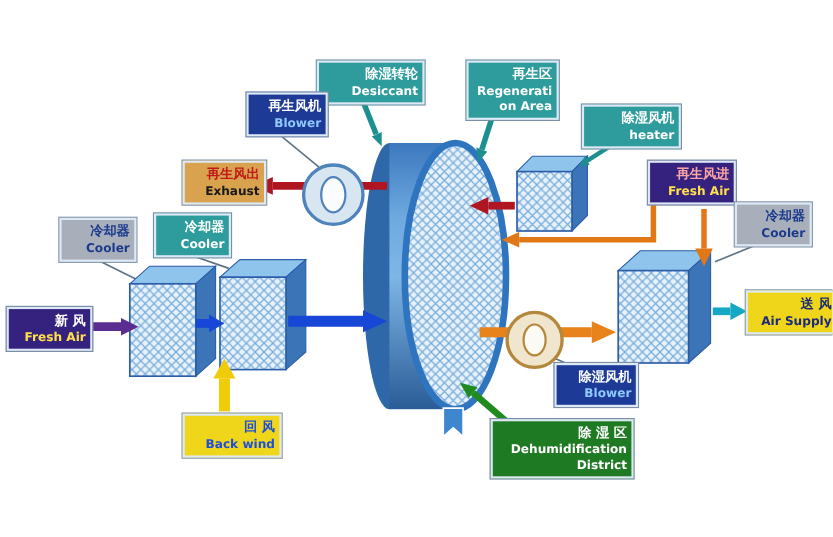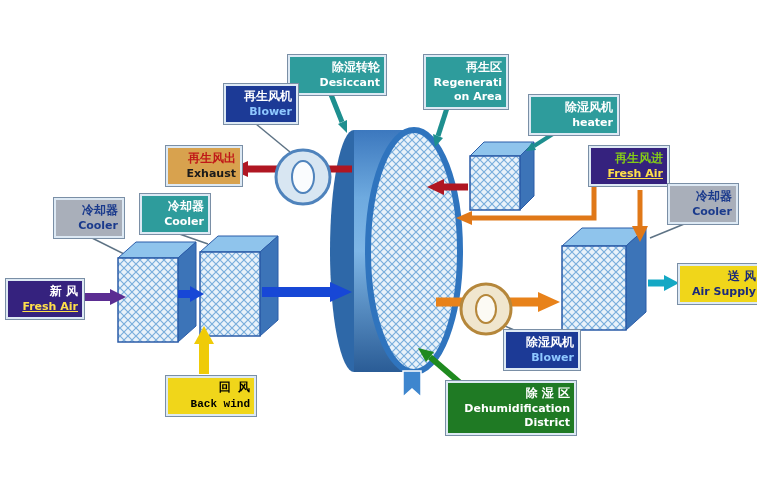--- a/index.html
+++ b/index.html
@@ -16,27 +16,27 @@
   }
   .lbl .zh{display:block;font-size:12px;}
   .lbl .en{display:block;font-size:11px;}
   .teal{background:#2e9c9c;color:#ffffff;}
   .navy{background:#1c3a96;color:#ffffff;}
   .navy .en{color:#8fc8ff;}
   .tan{background:#d8a24e;}
   .tan .zh{color:#c01818;}
   .tan .en{color:#1a1a1a;}
   .purple{background:#35227e;color:#ffffff;}
-  .purple .en{color:#ffe04a;text-decoration:underline;}
-  .purple.red-zh .zh{color:#84cc16;}
+  .purple .en{color:#ffe04a;}
+  .purple.red-zh .zh{color:#fca5a5;}
   .gray{background:#a9afba;}
   .gray .zh,.gray .en{color:#1a3a8c;}
   .yellow{background:#f0d61a;}
   .yellow .zh,.yellow .en{color:#1a2a7a;}
-  .yellow.dark-text .zh,.yellow.dark-text .en{color:#000000;font-family:Liberation Mono, monospace;}
+  .yellow.dark-text .zh,.yellow.dark-text .en{color:#1d4ed8;}
   .green{background:#1f7a24;color:#ffffff;}
   #main-title{
     position:absolute;z-index:9;left:50%;top:222px;transform:translateX(-50%);
     font-size:40px;font-weight:bold;font-style:italic;letter-spacing:2px;
     color:#1566d6;white-space:nowrap;
     text-shadow:-2px -2px 0 #fff,2px -2px 0 #fff,-2px 2px 0 #fff,2px 2px 0 #fff,
                  0 -2px 0 #fff,0 2px 0 #fff,-2px 0 0 #fff,2px 0 0 #fff;
   }
 </style>
 </head>

